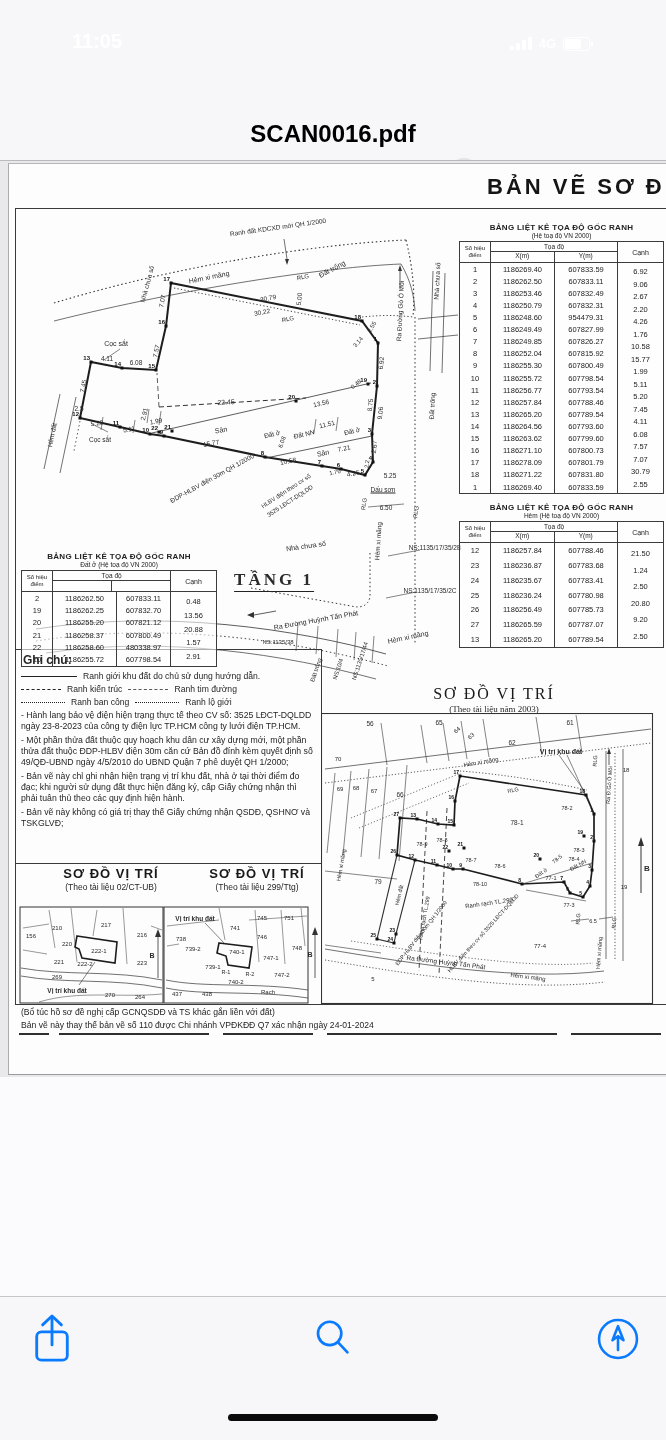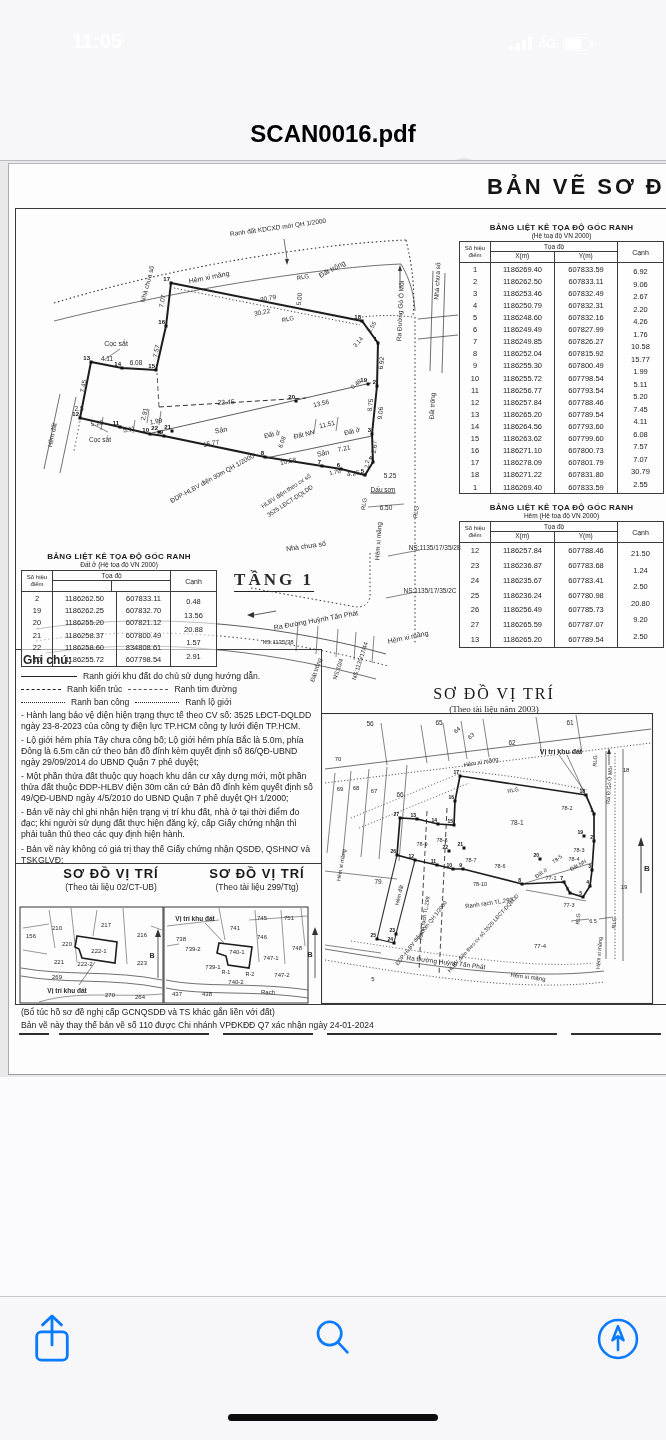--- a/index.html
+++ b/index.html
@@ -318,21 +318,21 @@
                   <span class="y">607832.49</span>
                 </div>
                 <div class="ct-row">
                   <span class="p">4</span>
                   <span class="x">1186250.79</span>
                   <span class="y">607832.31</span>
                 </div>
                 <div class="ct-row">
                   <span class="p">5</span>
                   <span class="x">1186248.60</span>
-                  <span class="y">607832.16</span>
+                  <span class="y">954479.31</span>
                 </div>
                 <div class="ct-row">
                   <span class="p">6</span>
                   <span class="x">1186249.49</span>
                   <span class="y">607827.99</span>
                 </div>
                 <div class="ct-row">
                   <span class="p">7</span>
                   <span class="x">1186249.85</span>
                   <span class="y">607826.27</span>
@@ -520,21 +520,21 @@
                   <span class="y">607821.12</span>
                 </div>
                 <div class="ct-row">
                   <span class="p">21</span>
                   <span class="x">1186258.37</span>
                   <span class="y">607800.49</span>
                 </div>
                 <div class="ct-row">
                   <span class="p">22</span>
                   <span class="x">1186258.60</span>
-                  <span class="y">834808.61</span>
+                  <span class="y">480338.97</span>
                 </div>
                 <div class="ct-row">
                   <span class="p">10</span>
                   <span class="x">1186255.72</span>
                   <span class="y">607798.54</span>
                 </div>
               </div>
             <div class="ct-edges" style="padding:5px 0;">
                 <span>0.48</span>
                 <span>13.56</span>
@@ -559,21 +559,20 @@
           <span>Ranh tim đường</span>
         </div>
         <div class="leg-row">
           <i class="leg-dot"></i>
           <span>Ranh ban công</span>
           <i class="leg-dot"></i>
           <span>Ranh lộ giới</span>
         </div>
         <div>
             <p class="note">- Hành lang bảo vệ điện hiện trạng thực tế theo CV số: 3525 LĐCT-DQLDD ngày 23-8-2023 của công ty điện lực TP.HCM công ty lưới điện TP.HCM.</p>
-            <p class="note">- Lộ giới hẻm phía Tây chưa công bố; Lộ giới hẻm phía Bắc là 5.0m, phía Đông là 6.5m căn cứ theo bản đồ đính kèm quyết định số 86/QĐ-UBND ngày 29/09/2014 do UBND Quận 7 phê duyệt;</p>
             <p class="note">- Một phần thửa đất thuộc quy hoạch khu dân cư xây dựng mới, một phần thửa đất thuộc ĐDP-HLBV điện 30m căn cứ Bản đồ đính kèm quyết định số 49/QĐ-UBND ngày 4/5/2010 do UBND Quận 7 phê duyệt QH 1/2000;</p>
             <p class="note">- Bản vẽ này chỉ ghi nhận hiện trạng vị trí khu đất, nhà ở tại thời điểm đo đạc; khi người sử dụng đất thực hiện đăng ký, cấp Giấy chứng nhận thì phải tuân thủ theo các quy định hiện hành.</p>
             <p class="note">- Bản vẽ này không có giá trị thay thế Giấy chứng nhận QSDĐ, QSHNƠ và TSKGLVĐ;</p>
           </div>
       </div>
 
       <div class="map-h" style="left:312px;top:521px;width:346px;">
         <div class="t1">SƠ ĐỒ VỊ TRÍ</div>
         <div class="t2">(Theo tài liệu năm 2003)</div>
       </div>

